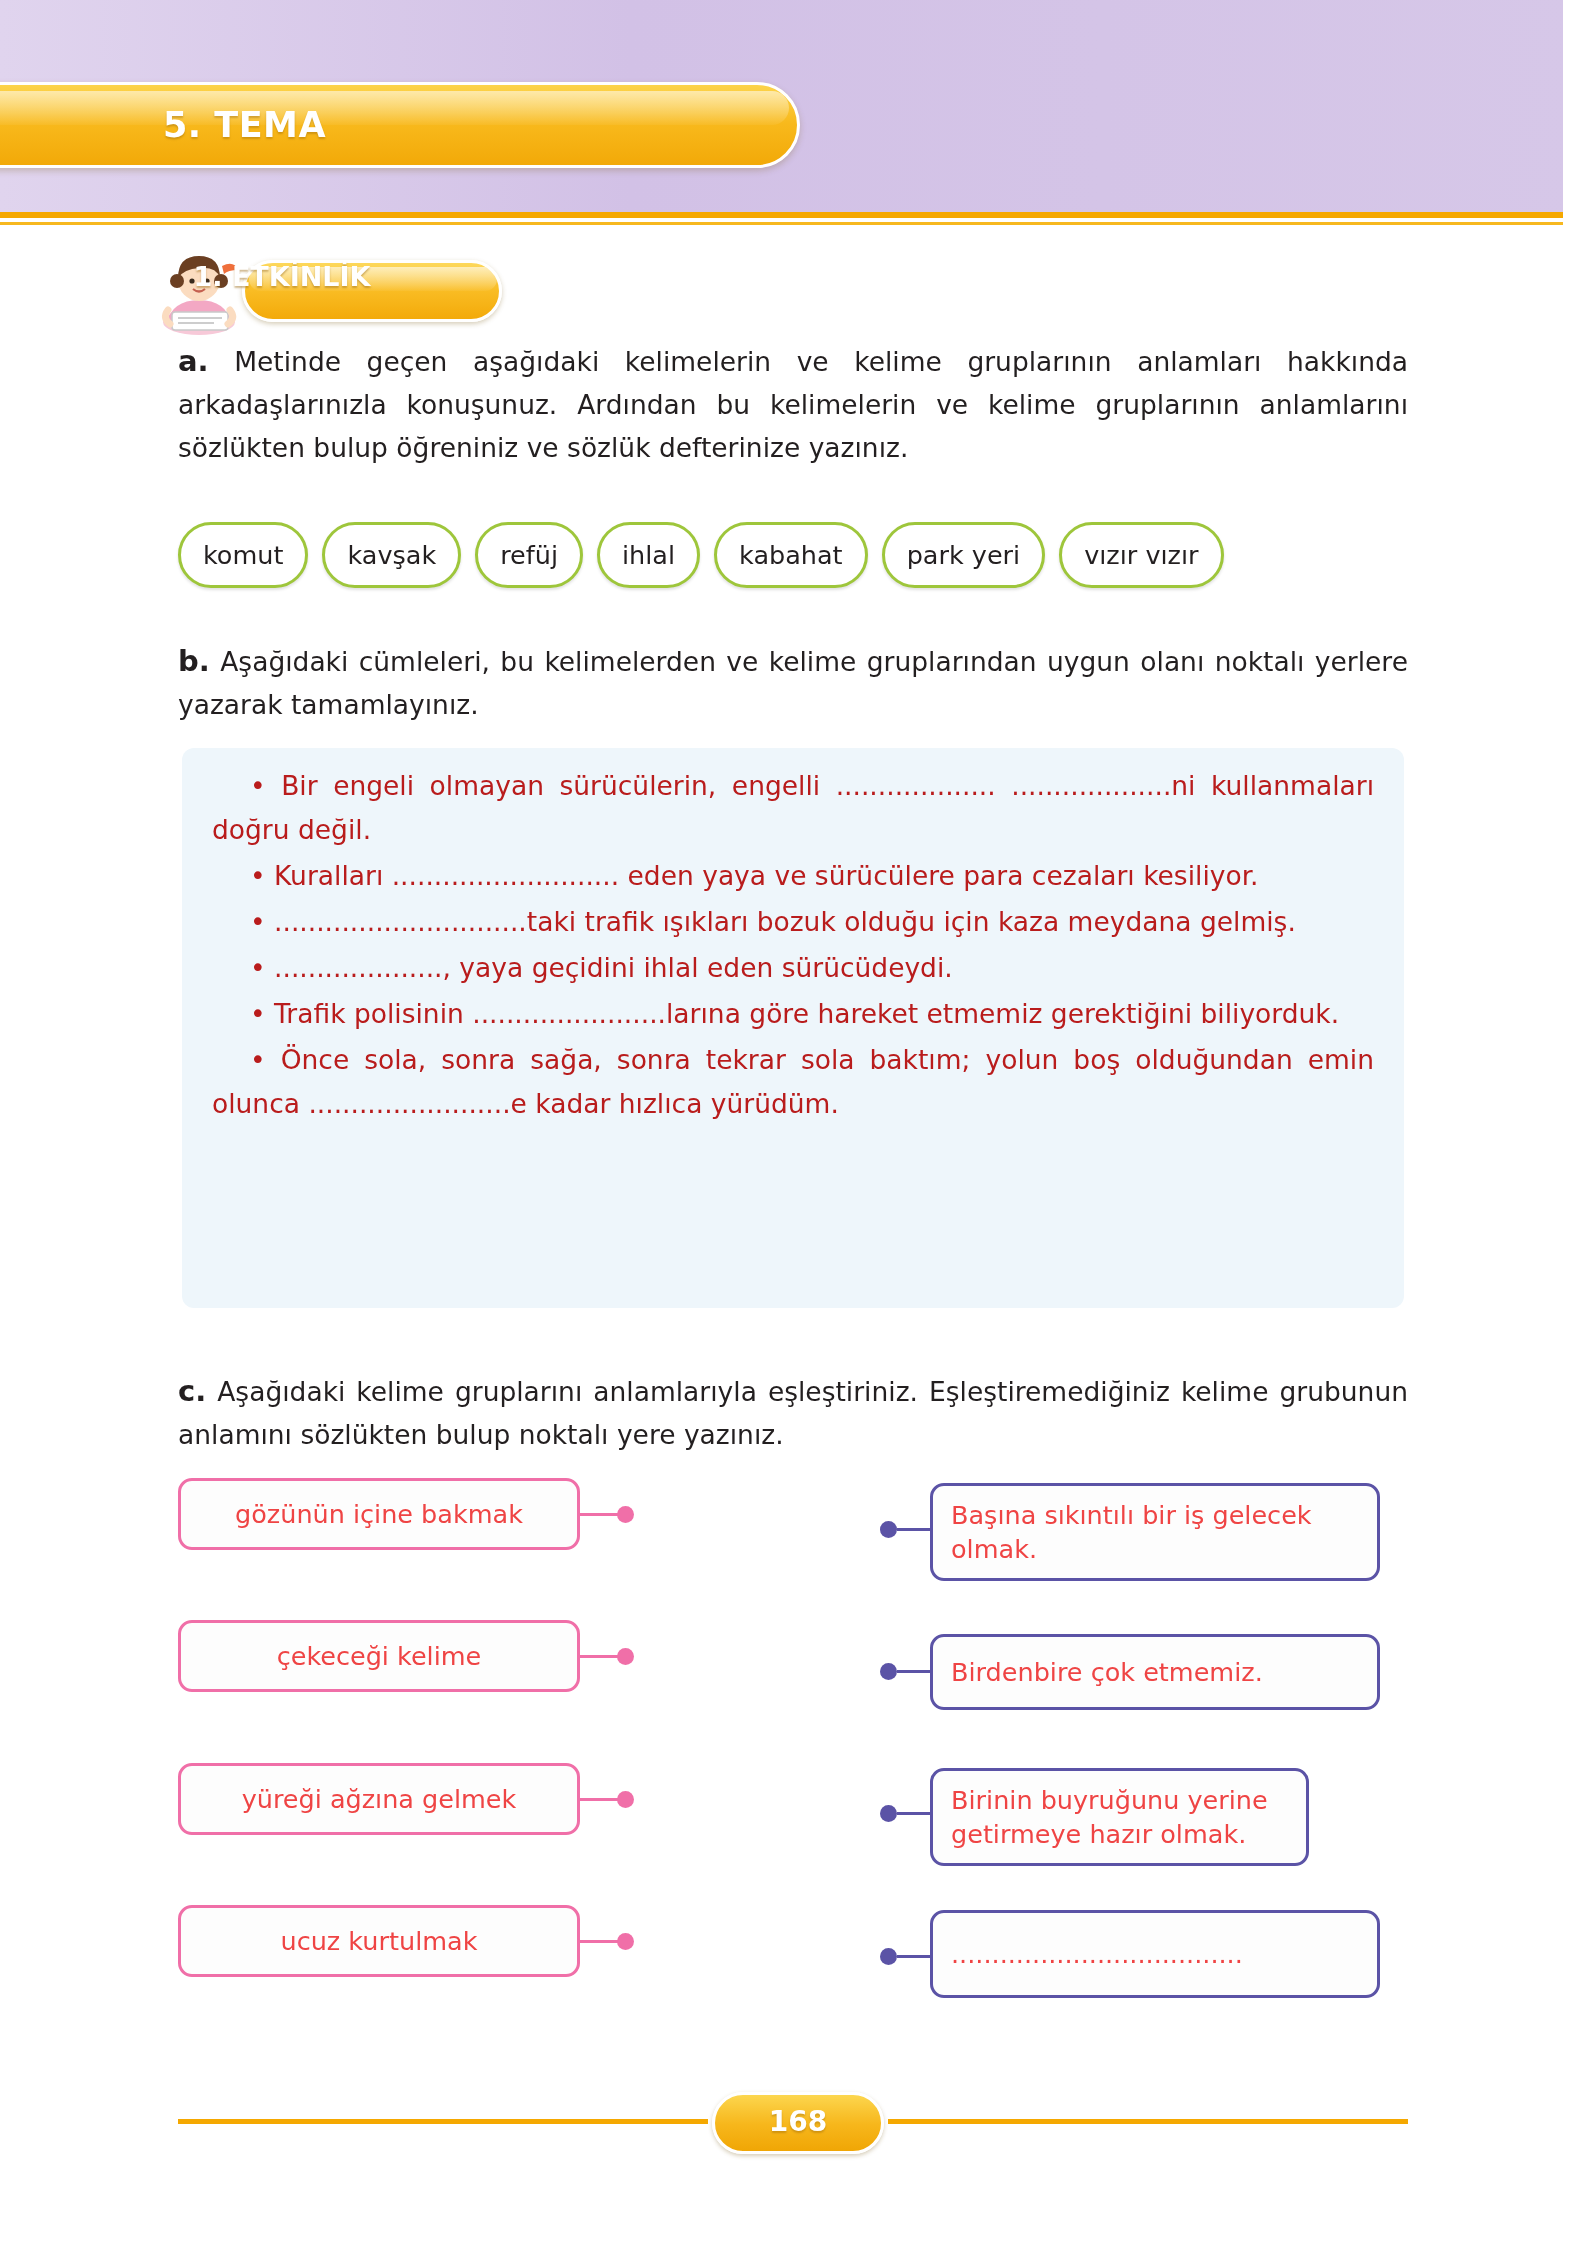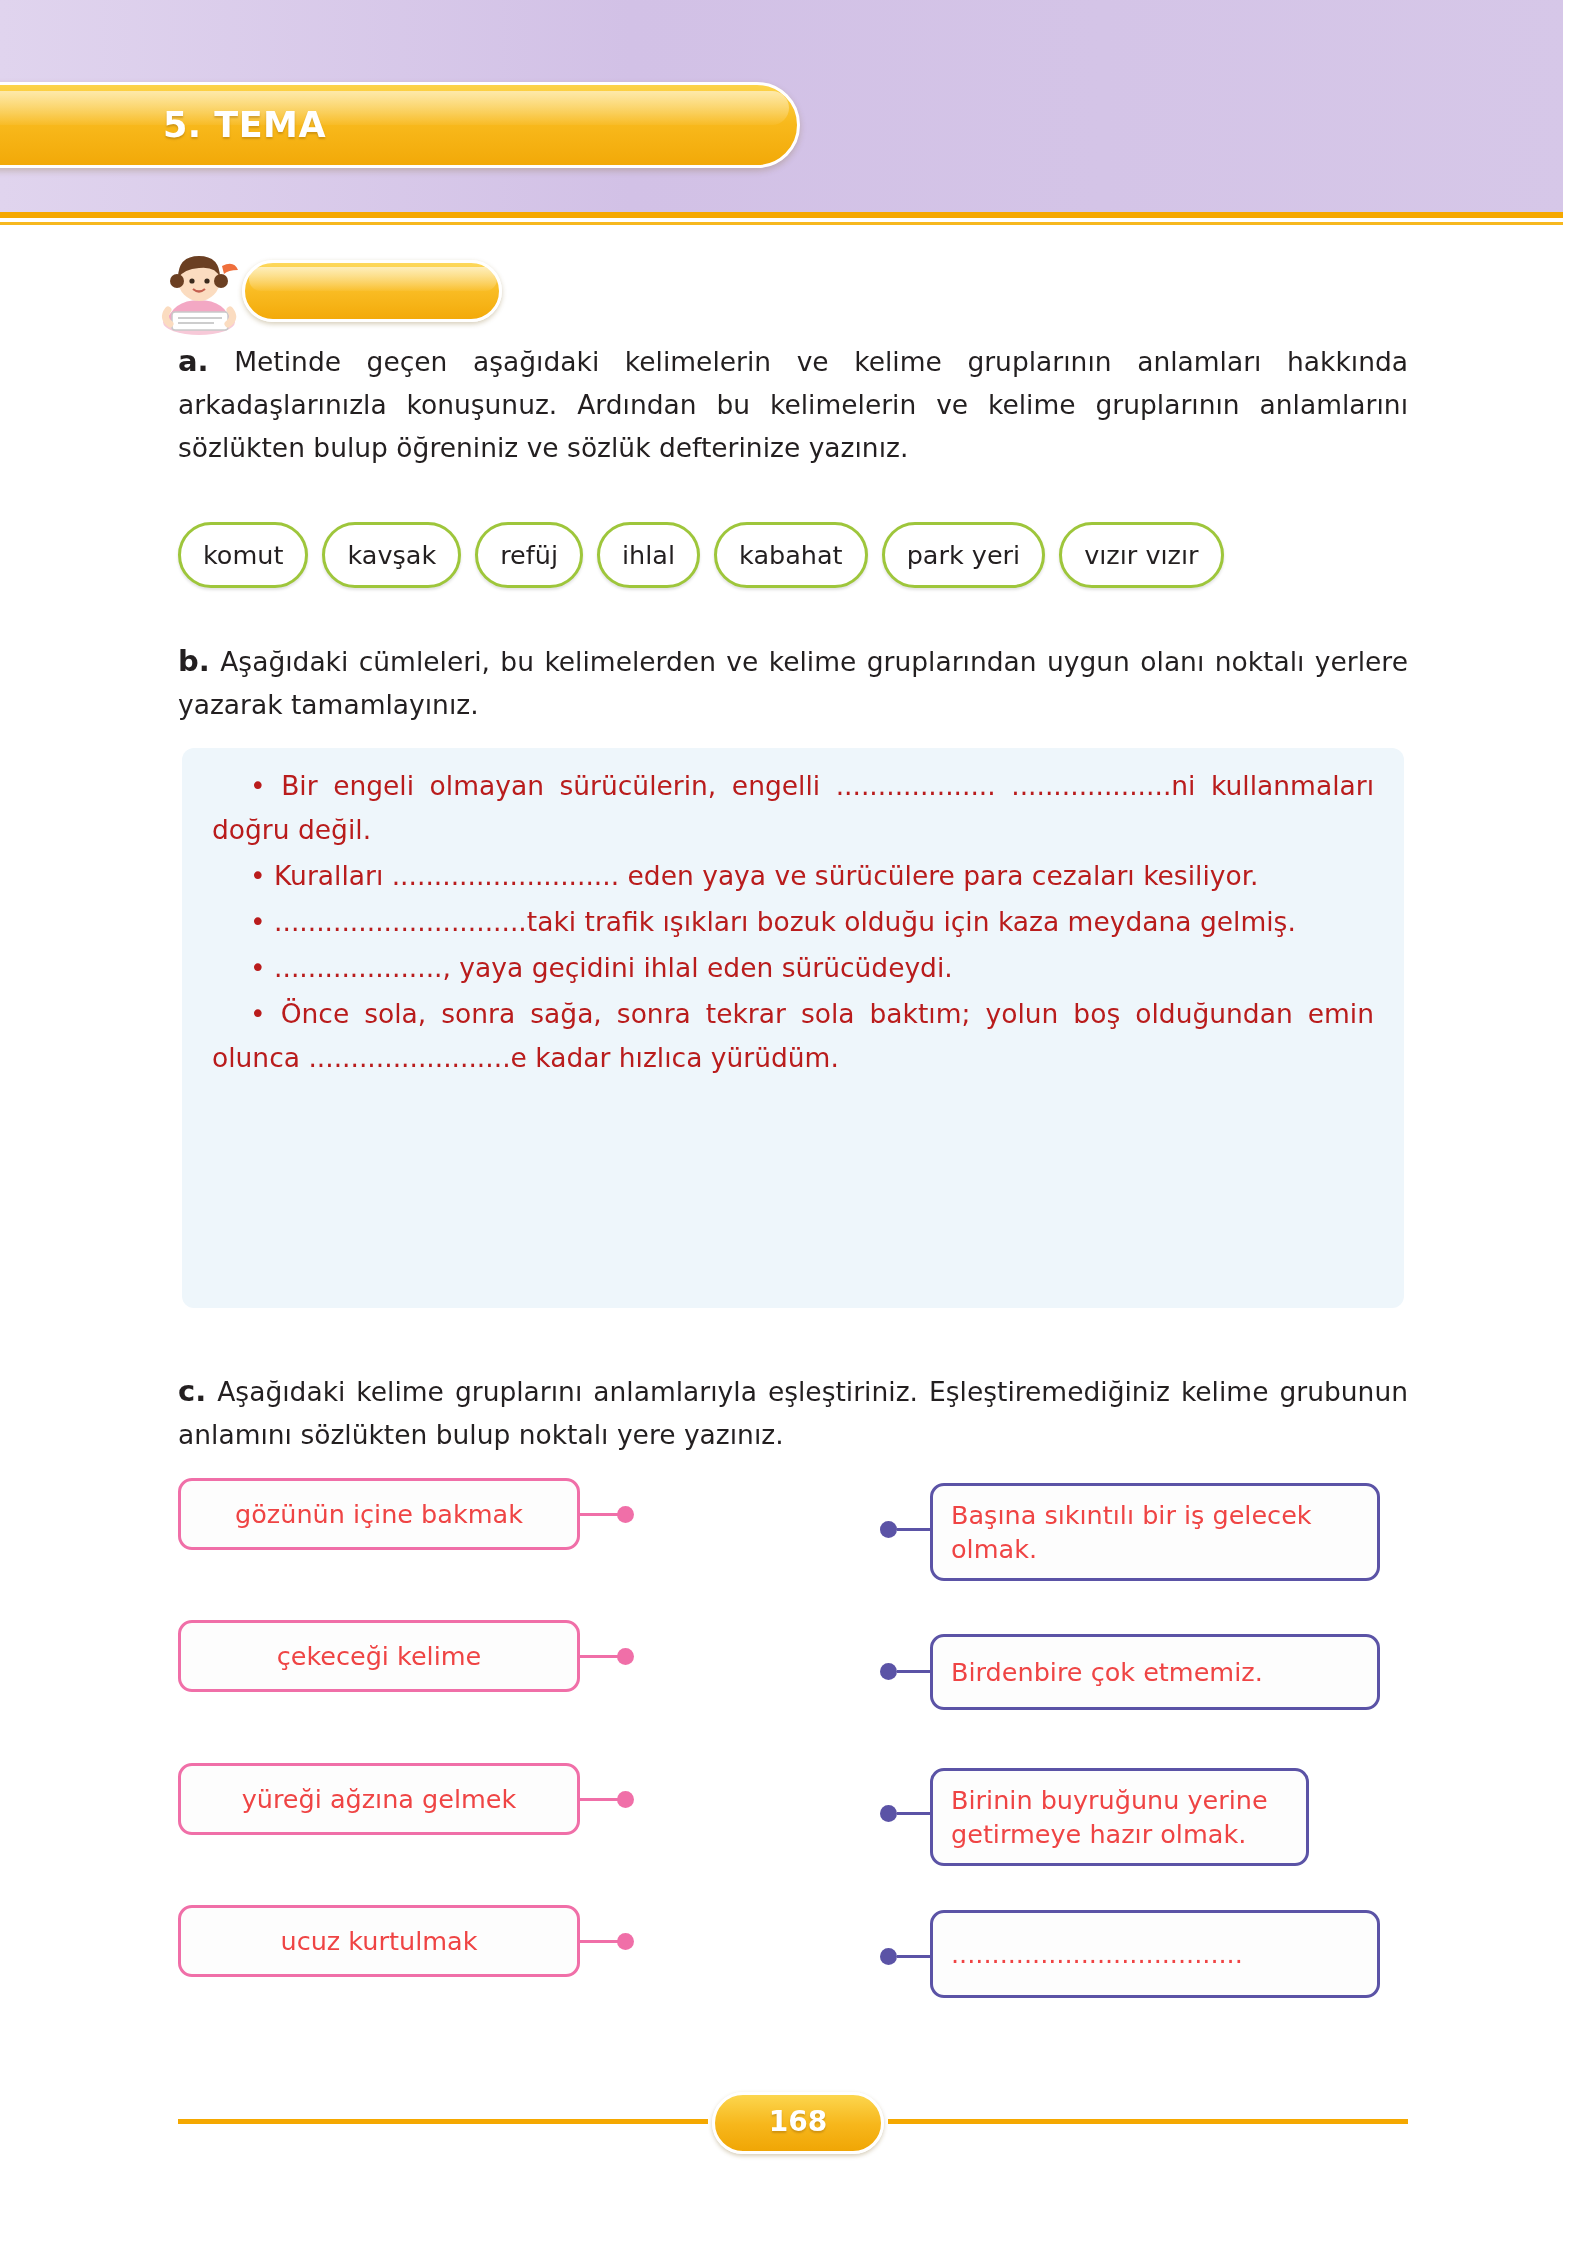--- a/index.html
+++ b/index.html
@@ -299,20 +299,21 @@
       <circle cx="40" cy="33" r="2.6" fill="#3a2a1d"></circle>
       <circle cx="55" cy="33" r="2.6" fill="#3a2a1d"></circle>
       <path d="M41 41 Q47 46 53 41" stroke="#c4604f" stroke-width="2.2" fill="none"></path>
       <path d="M70 18 Q82 12 86 22 Q76 22 72 26 Z" fill="#ef6f3c"></path>
       <path d="M16 62 Q10 70 18 76" stroke="#fbdcc0" stroke-width="7" fill="none" stroke-linecap="round"></path>
       <path d="M78 62 Q84 70 76 76" stroke="#fbdcc0" stroke-width="7" fill="none" stroke-linecap="round"></path>
     </svg>
     <div class="etkinlik-pill">
       <div class="etkinlik-pill-gloss"></div>
     </div>
+    <div class="etkinlik-text">1. ETKİNLİK</div>
   </div>
 
   <div class="para" style="left:178px; top:340px; width:1230px;">
     <span class="lead">a.</span>
     <span>Metinde geçen aşağıdaki kelimelerin ve kelime gruplarının anlamları hakkında arkadaşlarınızla konuşunuz. Ardından bu kelimelerin ve kelime gruplarının anlamlarını sözlükten bulup öğreniniz ve sözlük defterinize yazınız.</span>
   </div>
 
   <div class="chips">
     <div class="chip">komut</div>
     <div class="chip">kavşak</div>
@@ -327,20 +328,21 @@
     <span class="lead">b.</span>
     <span>Aşağıdaki cümleleri, bu kelimelerden ve kelime gruplarından uygun olanı noktalı yerlere yazarak tamamlayınız.</span>
   </div>
 
   <div class="blue-box">
     <div class="blue-box-text">
       <div class="bullet-item">• Bir engeli olmayan sürücülerin, engelli ................... ...................ni kullanmaları doğru değil.</div>
       <div class="bullet-item">• Kuralları ........................... eden yaya ve sürücülere para cezaları kesiliyor.</div>
       <div class="bullet-item">• ..............................taki trafik ışıkları bozuk olduğu için kaza meydana gelmiş.</div>
       <div class="bullet-item">• ...................., yaya geçidini ihlal eden sürücüdeydi.</div>
+      <div class="bullet-item">• Trafik polisinin .......................larına göre hareket etmemiz gerektiğini biliyorduk.</div>
       <div class="bullet-item">• Önce sola, sonra sağa, sonra tekrar sola baktım; yolun boş olduğundan emin olunca ........................e kadar hızlıca yürüdüm.</div>
     </div>
   </div>
 
   <div class="para" style="left:178px; top:1370px; width:1230px;">
     <span class="lead">c.</span>
     <span>Aşağıdaki kelime gruplarını anlamlarıyla eşleştiriniz. Eşleştiremediğiniz kelime grubunun anlamını sözlükten bulup noktalı yere yazınız.</span>
   </div>
 
   <div class="match-left">

